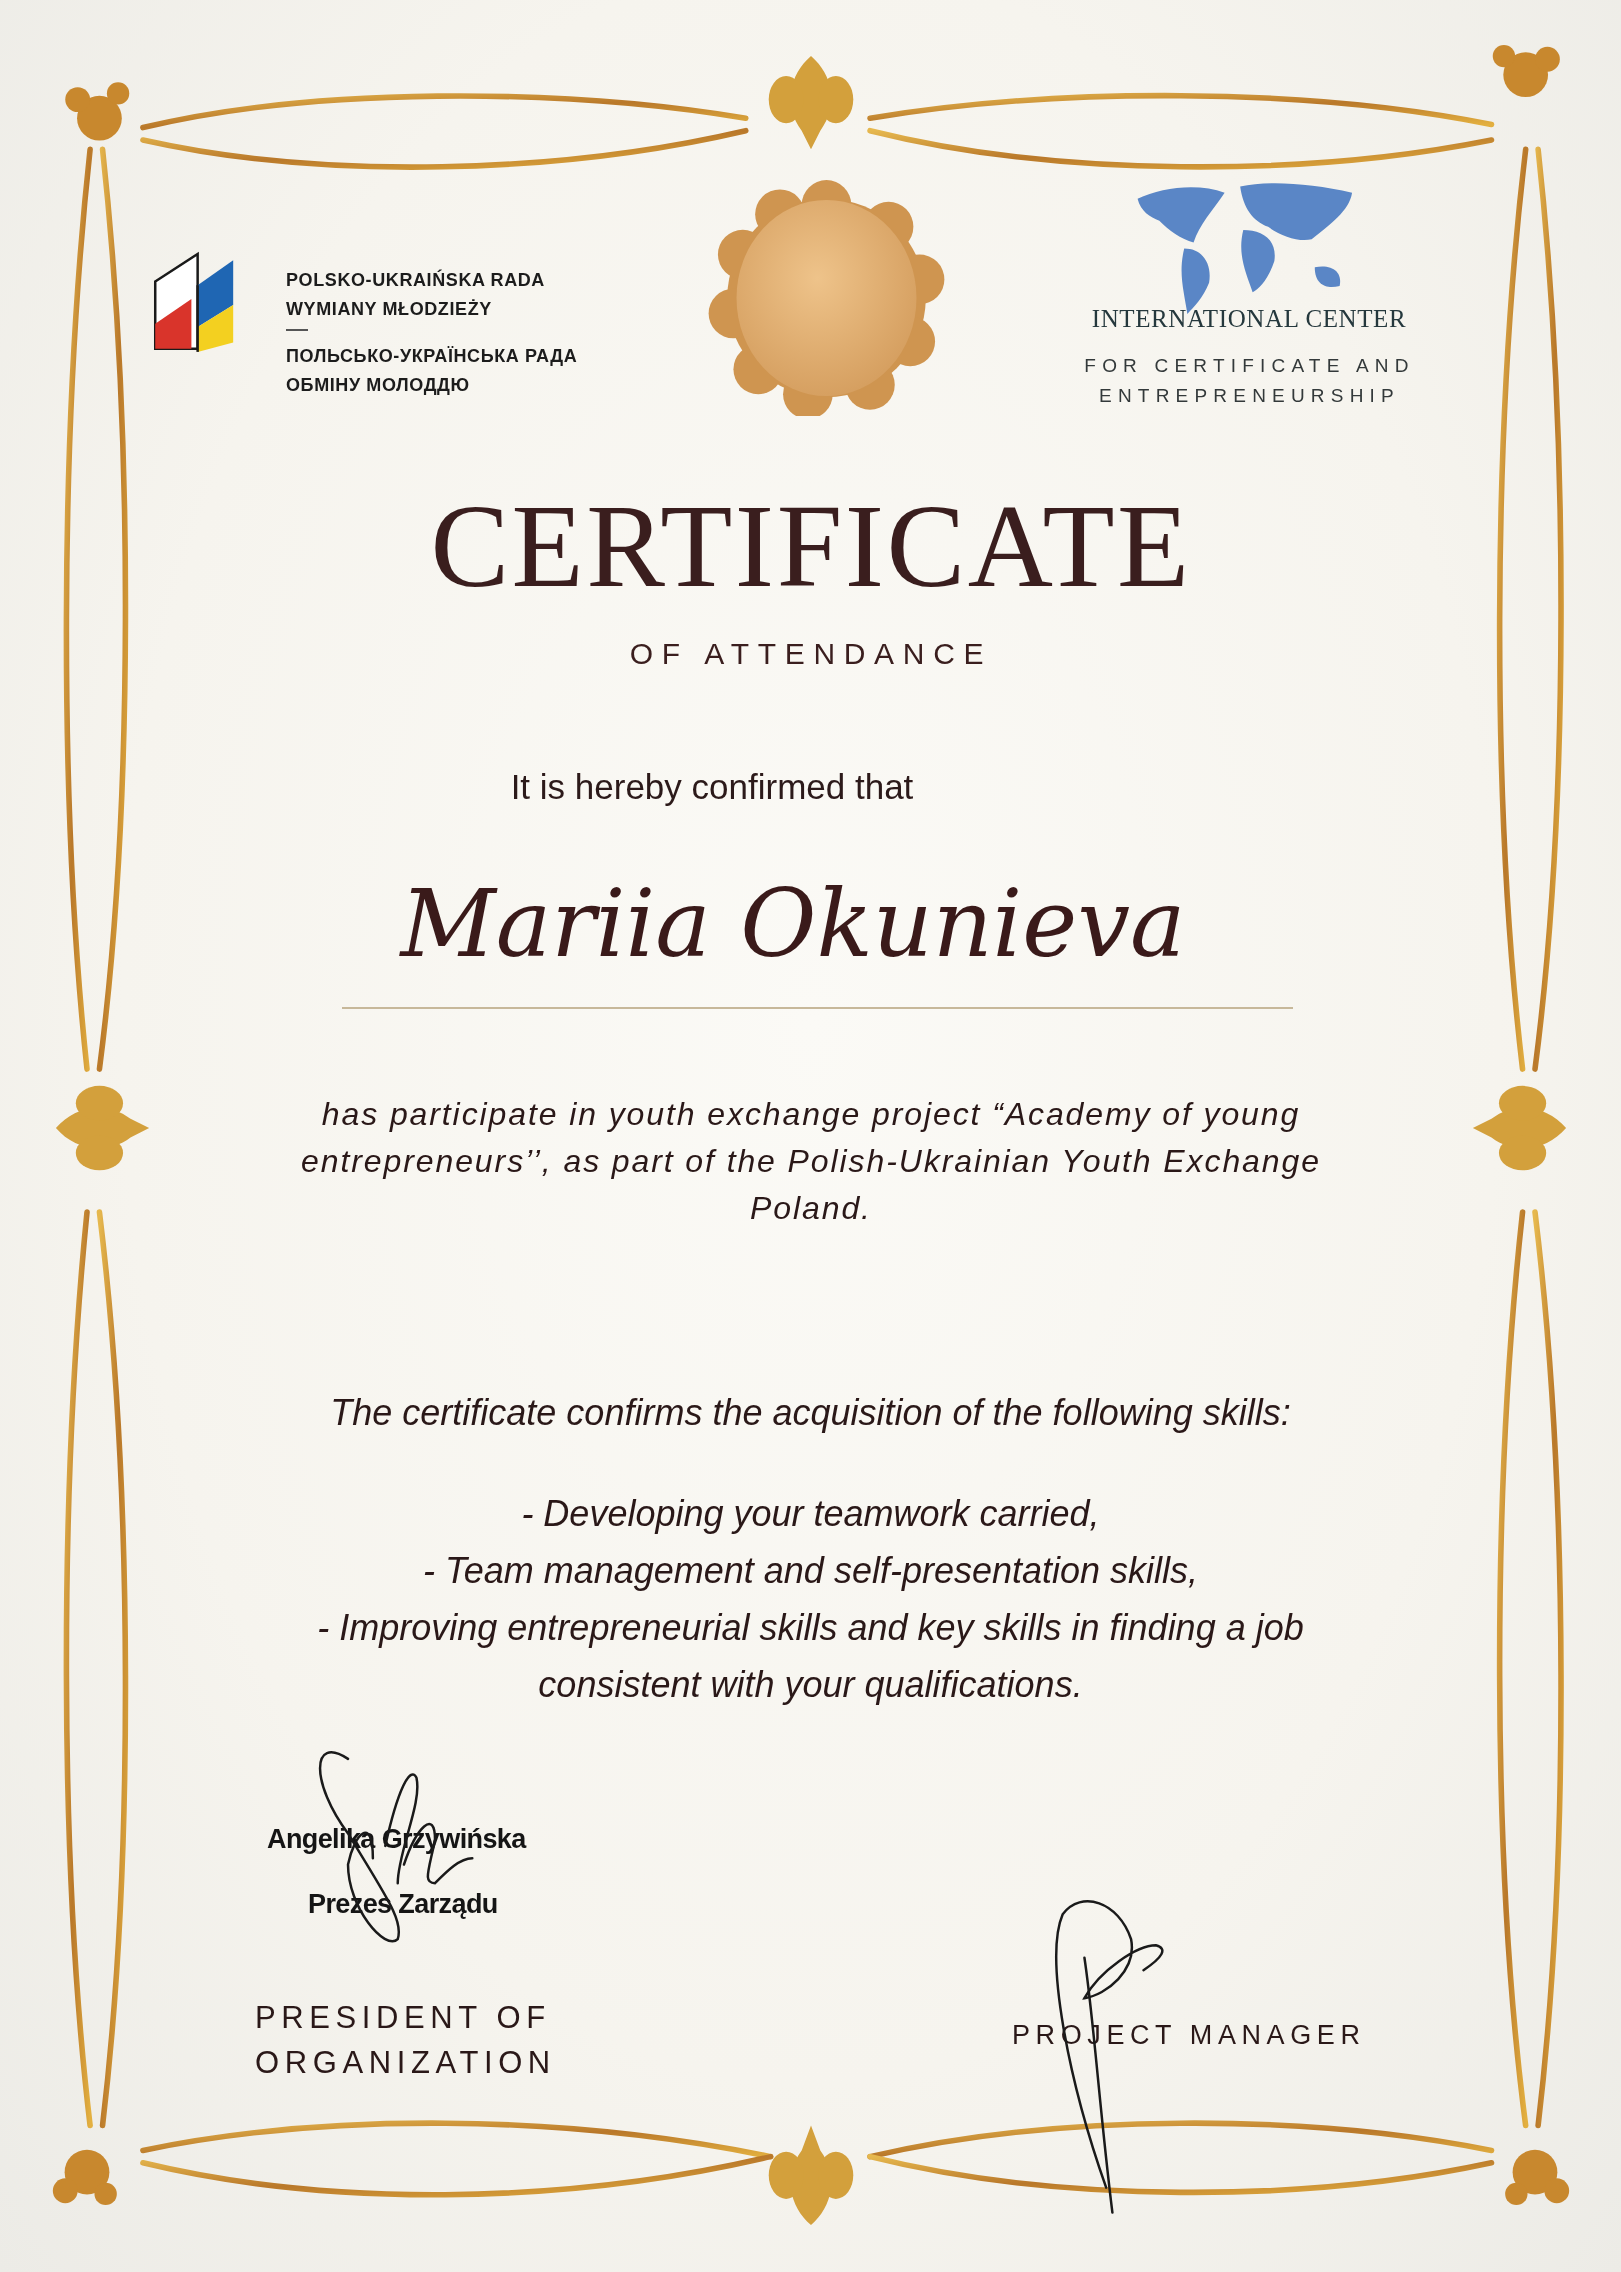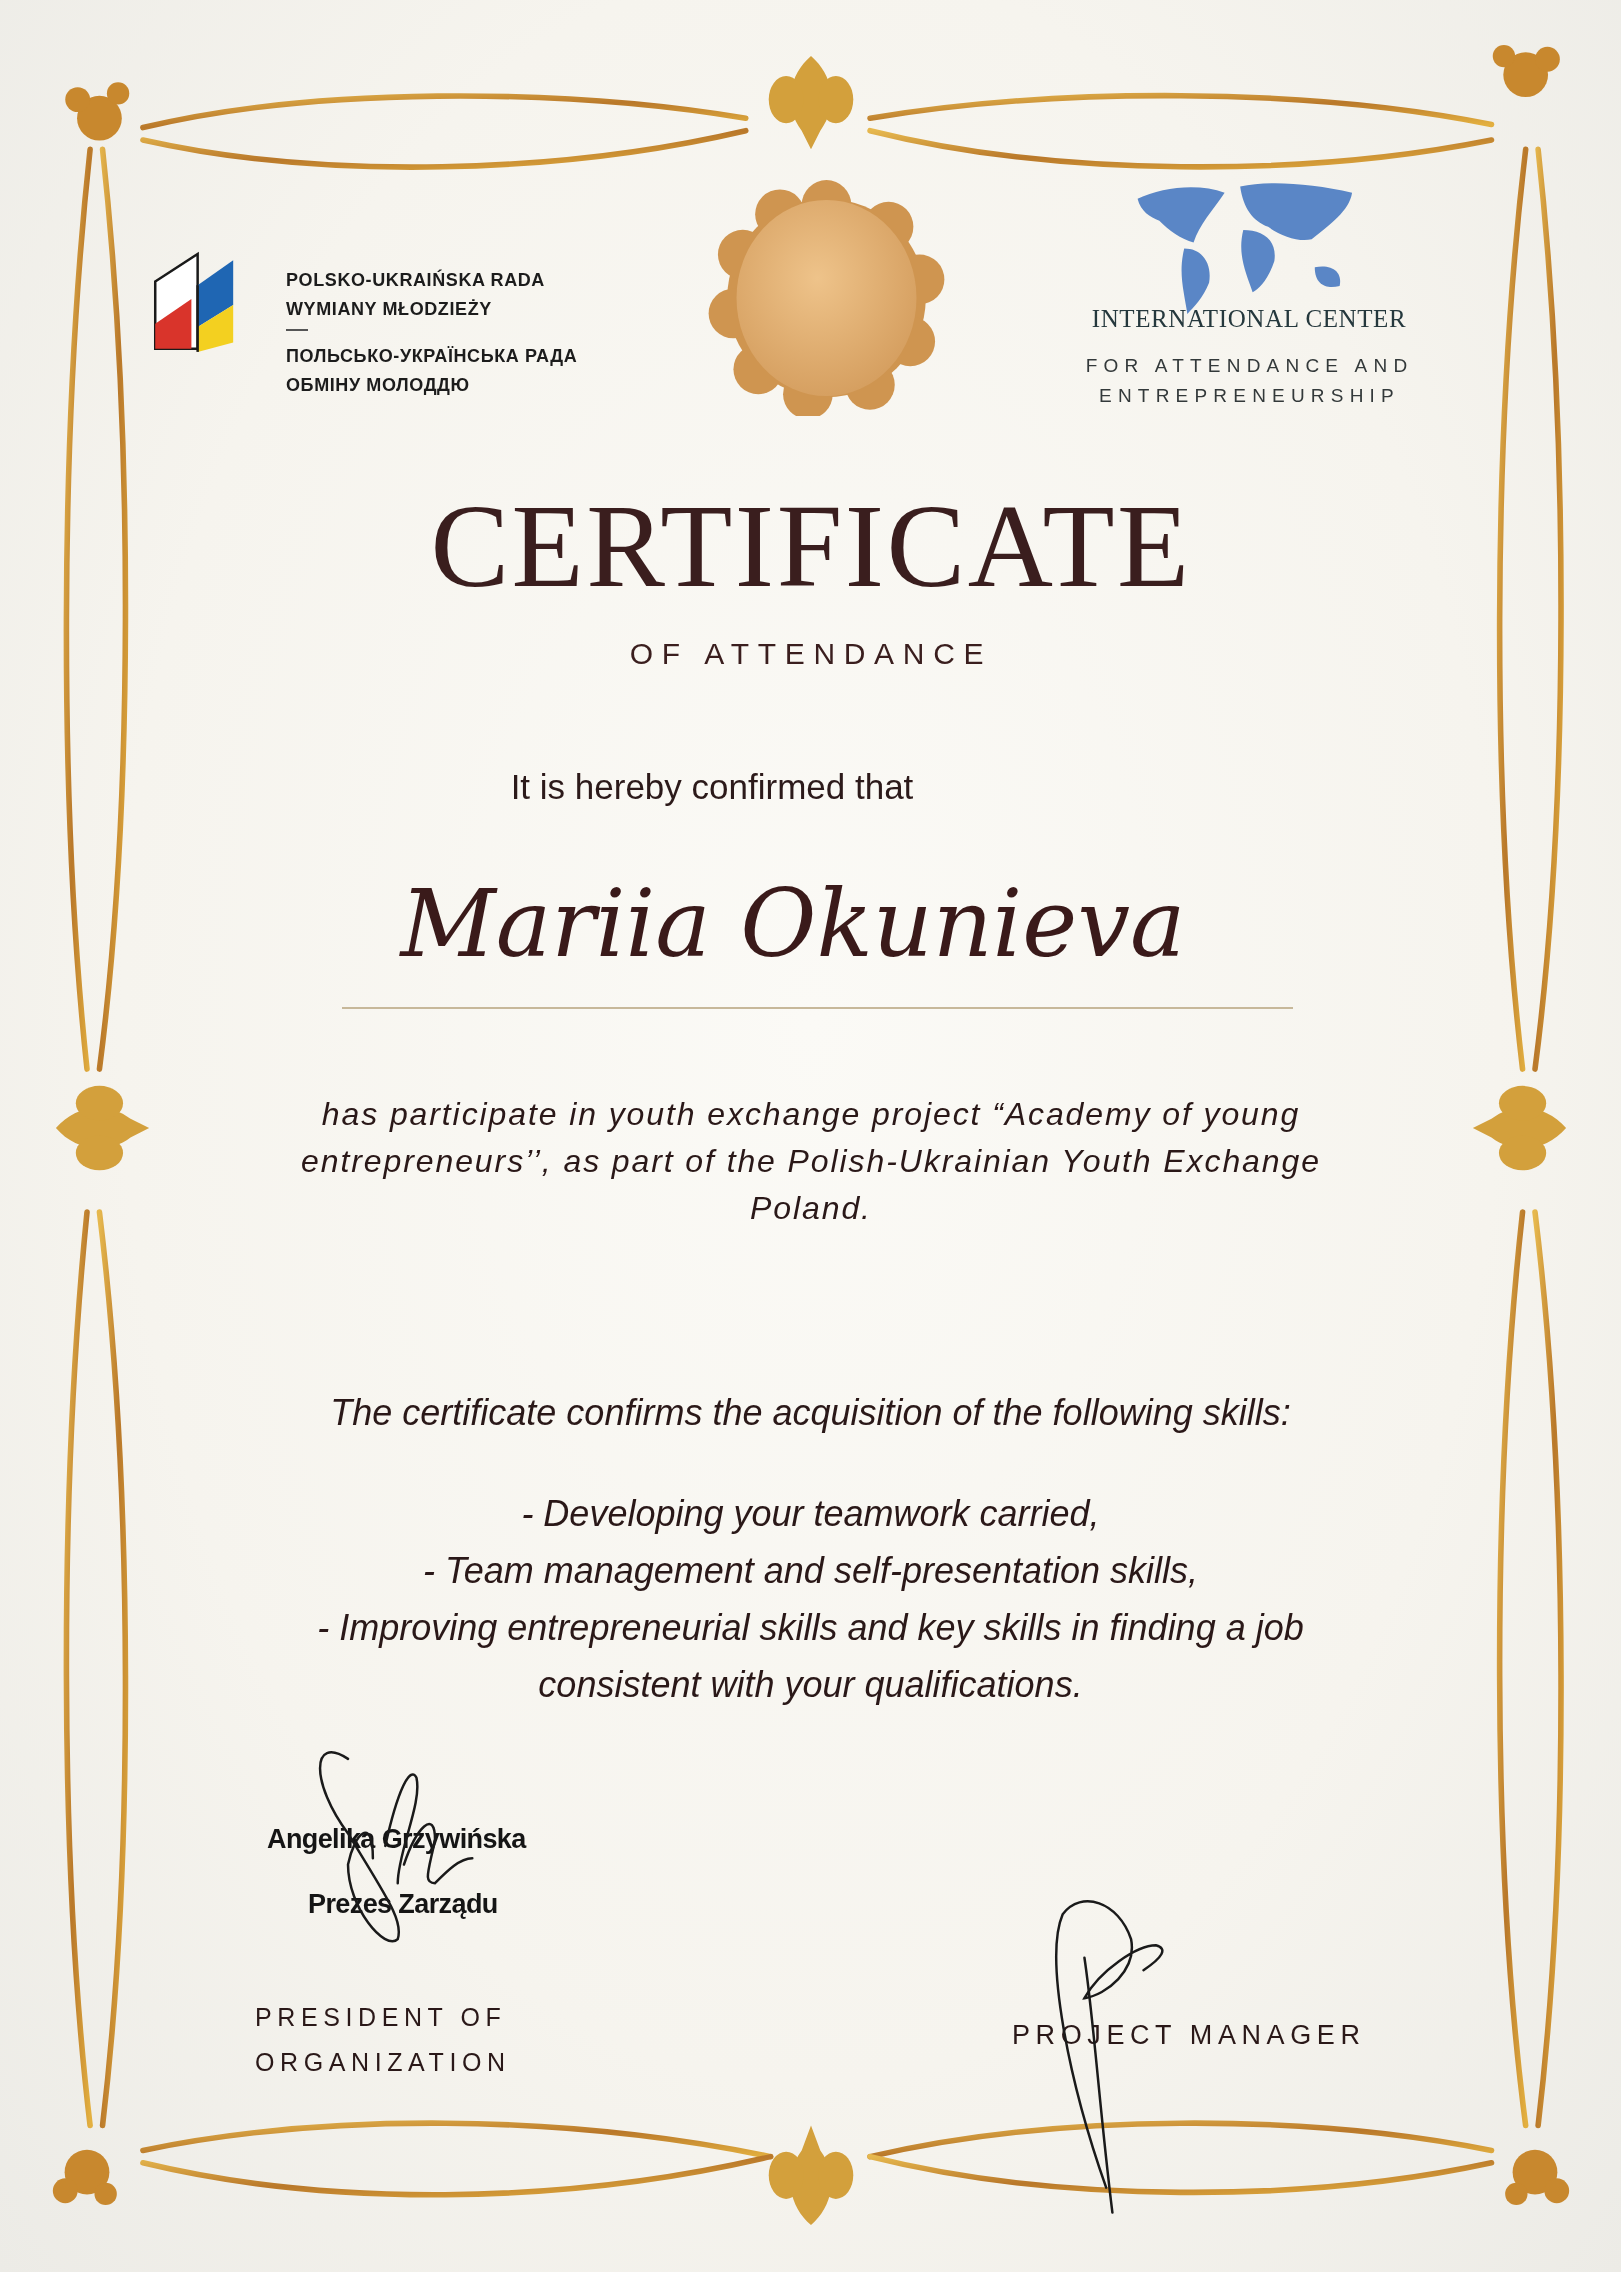--- a/index.html
+++ b/index.html
@@ -35,21 +35,21 @@
   .confirmed { left: 0; width: 1424px; top: 767px; font-size: 35px; color: #2c1a1a; }
   .name { left: 0; width: 1586px; top: 870px; font-family: "DejaVu Serif", serif; font-style: italic; font-size: 93px; color: #3a1a1a; }
   .name-line { left: 342px; top: 1007px; width: 951px; height: 1.9px; background: #c7b89a; }
 
   .body-text { left: 199px; width: 1224px; top: 1091px; font-style: italic; font-size: 32px; line-height: 47px; letter-spacing: 1.9px; color: #2a1818; }
   .skills-intro { left: 186px; width: 1249px; top: 1380px; font-style: italic; font-size: 36px; color: #2a1818; margin-top: 12px; }
   .skills { left: 186px; width: 1249px; top: 1485px; font-style: italic; font-size: 36px; line-height: 57px; color: #2a1818; }
 
   .sig1-name { left: 267px; top: 1824px; font-weight: bold; font-size: 27px; color: #151515; letter-spacing: -0.6px; }
   .sig1-role { left: 308px; top: 1889px; font-weight: bold; font-size: 27px; color: #151515; letter-spacing: -0.6px; }
-  .president { left: 255px; top: 1995px; font-size: 25px; letter-spacing: 5.6px; line-height: 45px; color: #2a1818; }
+  .president { left: 255px; top: 1995px; font-size: 31px; letter-spacing: 5.6px; line-height: 45px; color: #2a1818; }
   .pm { left: 1012px; top: 2020px; font-size: 27px; letter-spacing: 5.6px; color: #2a1818; }
   .sig-svg { position: absolute; left: 0; top: 0; width: 1622px; height: 2273px; pointer-events: none; }
 </style>
 </head>
 <body>
 
 <div class="paper"></div>
 
 <svg class="border-svg" viewBox="0 0 2610 3657">
   <defs>
@@ -155,21 +155,21 @@
   <g fill="#5a86c6">
     <path d="M20,40 C60,20 120,15 160,30 C140,60 120,80 110,110 C90,105 70,90 55,75 C40,70 25,60 20,40 Z"></path>
     <path d="M95,120 C125,120 140,145 135,175 C125,200 110,215 100,225 C95,190 85,160 95,120 Z"></path>
     <path d="M185,20 C230,10 300,15 365,30 C360,60 330,80 300,105 C280,110 250,100 230,85 C205,75 190,55 185,20 Z"></path>
     <path d="M190,90 C220,90 245,105 240,140 C230,170 215,185 205,190 C195,160 180,130 190,90 Z"></path>
     <path d="M305,150 C330,145 350,155 345,180 C325,185 305,180 305,150 Z"></path>
   </g>
 </svg>
 <div class="abs icde-title">INTERNATIONAL CENTER</div>
 <div class="abs icde-sub">
-  <div>FOR ATTENDANCE AND</div>
+  <div>FOR CERTIFICATE AND</div>
   <div>ENTREPRENEURSHIP</div>
 </div>
 
 <div class="abs center title">CERTIFICATE</div>
 <div class="abs center subtitle">OF ATTENDANCE</div>
 
 <div class="abs center confirmed">It is hereby confirmed that</div>
 <div class="abs center name">Mariia Okunieva</div>
 <div class="abs name-line"></div>
 

